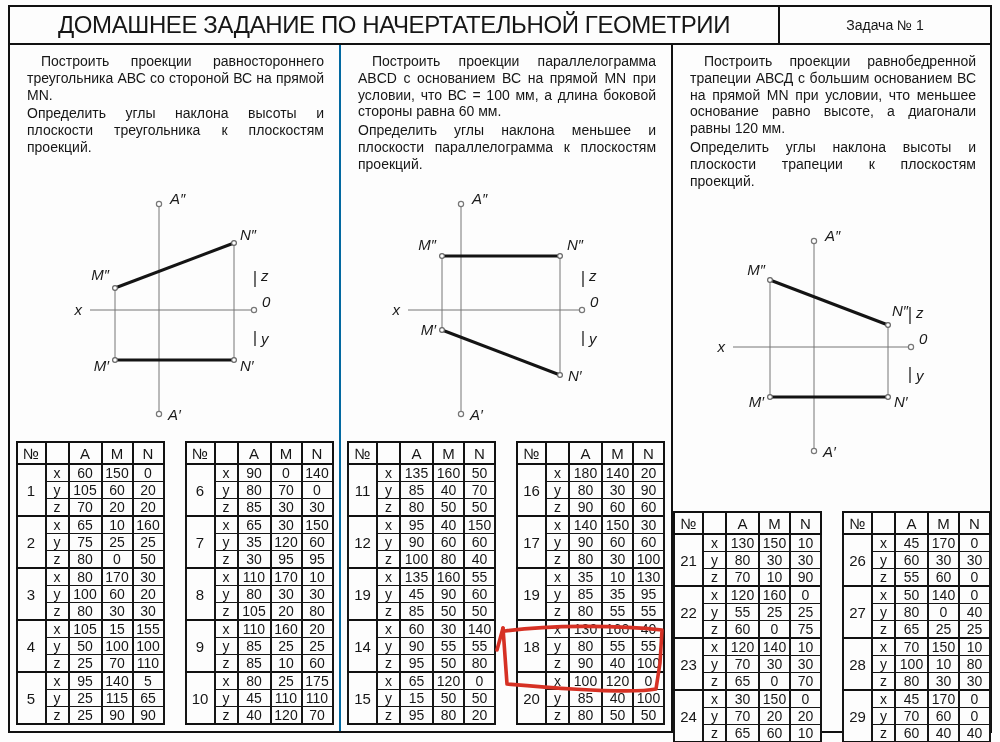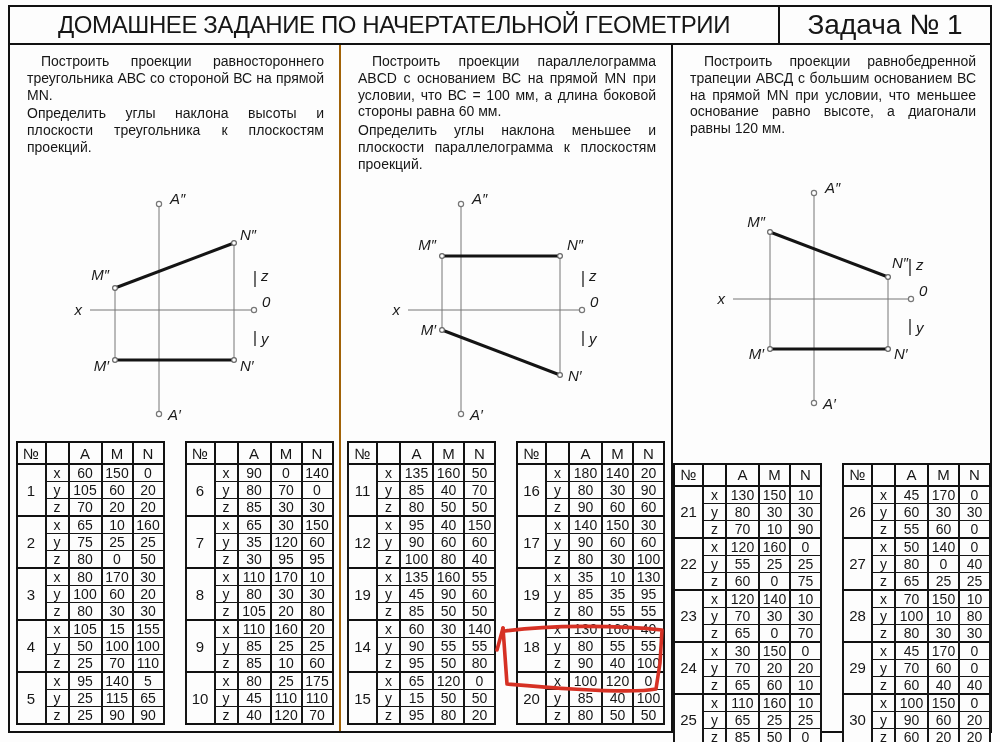--- a/index.html
+++ b/index.html
@@ -5,24 +5,24 @@
   html,body{margin:0;padding:0;background:#ffffff;}
   .page{position:relative;width:1000px;height:742px;background:#fdfdfd;
         font-family:"Liberation Sans",sans-serif;color:#161616;overflow:hidden;}
   .sheet{position:absolute;left:8px;top:5px;width:980px;height:724px;
          border:2px solid #111;display:flex;flex-direction:column;background:#fdfdfd;}
   .hdr{height:36px;display:flex;border-bottom:2px solid #111;flex:0 0 auto;}
   .title-cell{flex:1;display:flex;align-items:center;justify-content:center;
               border-right:2px solid #111;}
   .title-cell span{font-size:24px;letter-spacing:-0.4px;white-space:nowrap;}
   .taskno-cell{width:210px;display:flex;align-items:center;justify-content:center;}
-  .taskno-cell span{font-size:28px;}
+  .taskno-cell span{font-size:14px;}
   .body{flex:1;display:flex;min-height:0;}
   .col{display:flex;flex-direction:column;box-sizing:border-box;}
-  .col1{width:331px;border-right:2px solid #a16207;}
+  .col1{width:331px;border-right:2px solid #0369a1;}
   .col2{width:332px;border-right:2px solid #111;align-items:center;}
   .col3{flex:1;gap:33px;}
   .task{height:142px;box-sizing:border-box;padding:8px 15px 0 17px;
         font-size:14px;line-height:1.2;text-align:justify;}
   .task p{margin:0 0 2px 0;}
   .task p.p1{text-indent:14px;}
   svg.diagram{flex:0 0 auto;display:block;}
   .lbl{font-style:italic;font-size:15px;fill:#1a1a1a;}
   .tables{margin-top:auto;margin-bottom:6px;display:flex;justify-content:center;gap:20px;}
   table.vt{border-collapse:collapse;border:2px solid #111;background:#fdfdfd;
@@ -560,20 +560,21 @@
                   <td>50</td>
                 </tr>
               </tbody>
             </table>
         </div>
       </section>
 
       <section class="col col3">
         <div class="task">
           <p class="p1">Построить проекции равнобедренной трапеции АВСД с большим основанием ВС на прямой MN при условии, что меньшее основание равно высоте, а диагонали равны 120 мм.</p>
+          <p>Определить углы наклона высоты и плоскости трапеции к плоскостям проекций.</p>
         </div>
         <svg class="diagram" width="318" height="258" viewBox="0 0 318 258">
           <line x1="141" y1="21" x2="141" y2="231" stroke="#777" stroke-width="1"></line>
           <line x1="60" y1="127" x2="238" y2="127" stroke="#777" stroke-width="1"></line>
           <line x1="237" y1="87" x2="237" y2="104" stroke="#333" stroke-width="1.4"></line>
           <line x1="237" y1="147" x2="237" y2="163" stroke="#333" stroke-width="1.4"></line>
           <line x1="97" y1="60" x2="97" y2="177" stroke="#777" stroke-width="1"></line>
           <line x1="215" y1="105" x2="215" y2="177" stroke="#777" stroke-width="1"></line>
           <line x1="97" y1="60" x2="215" y2="105" stroke="#141414" stroke-width="3"></line>
           <line x1="97" y1="177" x2="215" y2="177" stroke="#141414" stroke-width="3"></line>

